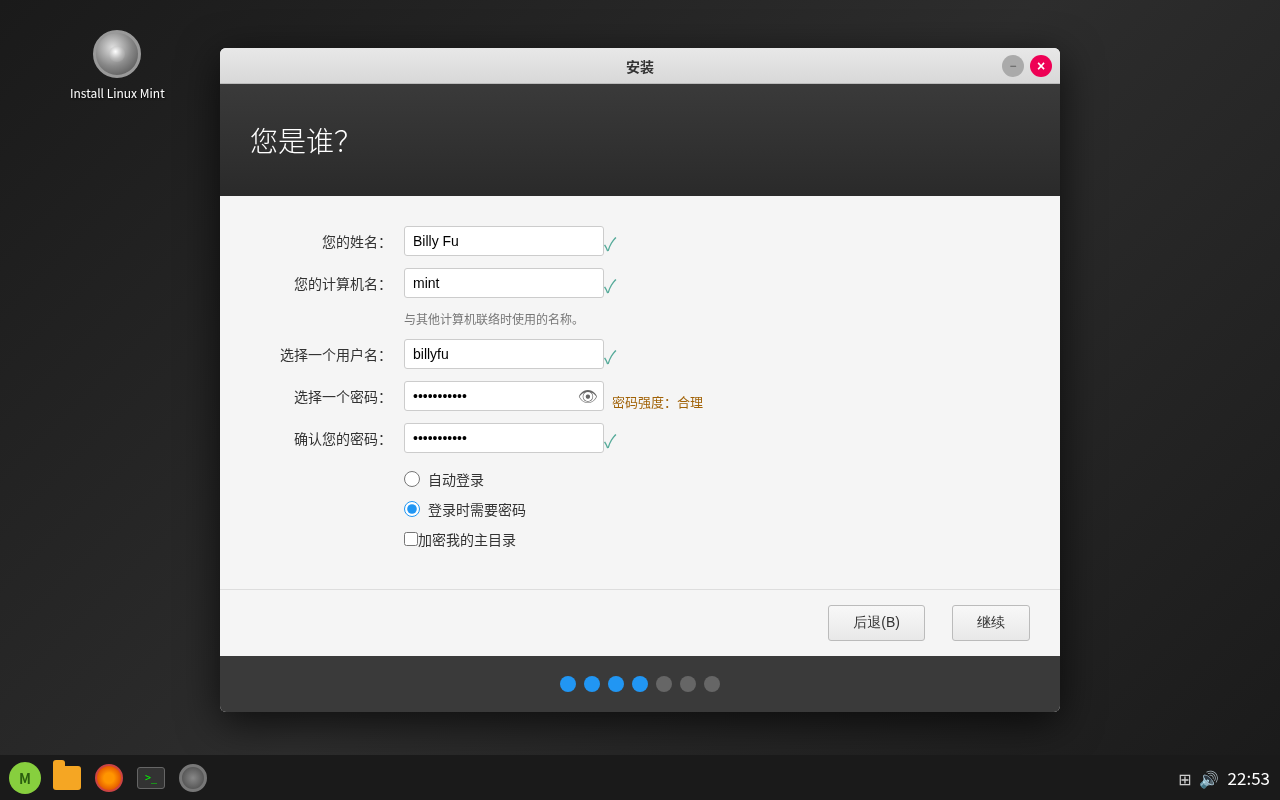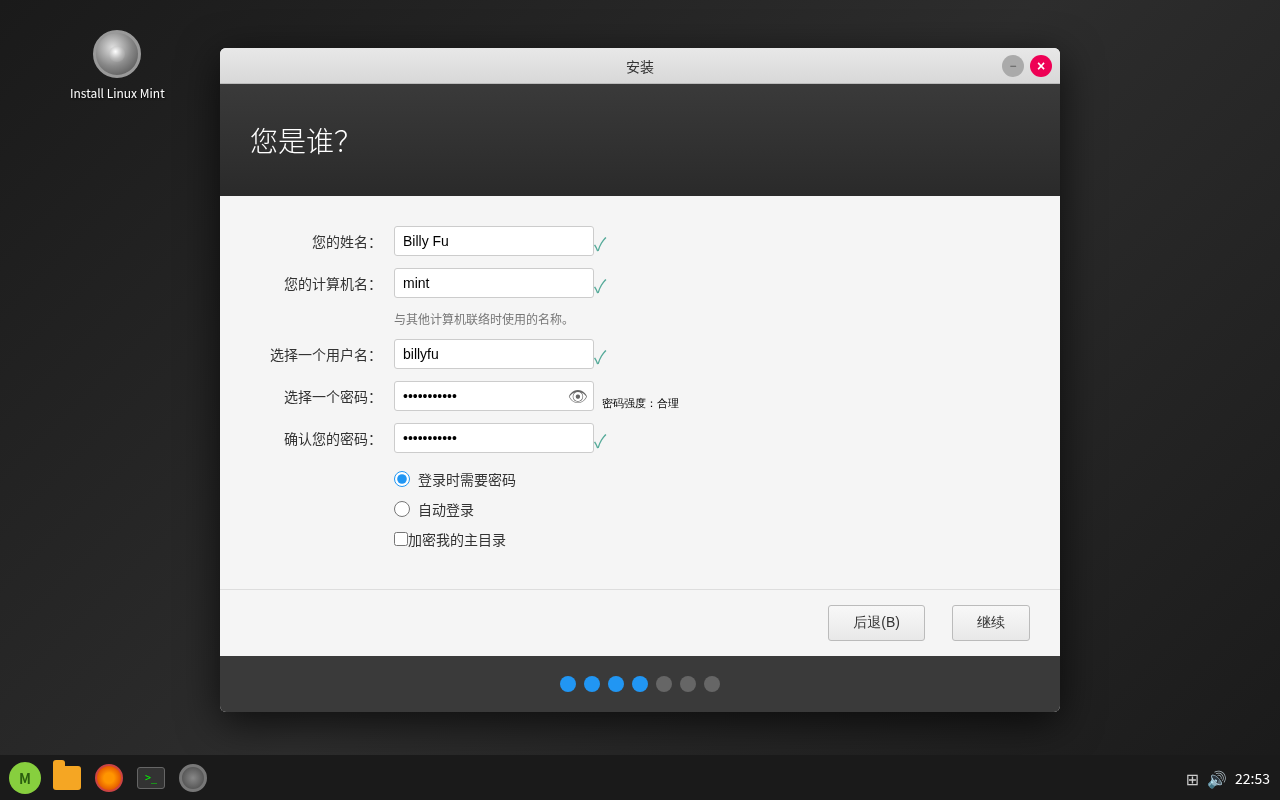--- a/index.html
+++ b/index.html
@@ -169,21 +169,21 @@
       font-size: 16px;
     }
 
     .volume-icon {
       color: #ccc;
       font-size: 16px;
     }
 
     .clock {
       color: white;
-      font-size: 14px;
+      font-size: 17px;
     }
 
     
     .modal-overlay {
       position: absolute;
       top: 0;
       left: 0;
       width: 100%;
       height: 100%;
       display: flex;
@@ -210,21 +210,21 @@
       display: flex;
       align-items: center;
       justify-content: center;
       position: relative;
       border-bottom: 1px solid #bbb;
     }
 
     .titlebar-title {
       font-size: 14px;
       color: #333;
-      font-weight: normal;
+      font-weight: bold;
     }
 
     .titlebar-controls {
       position: absolute;
       right: 8px;
       display: flex;
       align-items: center;
       gap: 6px;
     }
 
@@ -260,21 +260,21 @@
 
     .window-title {
       font-size: 28px;
       color: white;
       font-weight: 300;
     }
 
     
     .window-content {
       background: #f5f5f5;
-      padding: 30px 32px;
+      padding: 30px 42px;
     }
 
     
     .form-row {
       display: flex;
       align-items: center;
       margin-bottom: 12px;
     }
 
     .form-label {
@@ -331,23 +331,22 @@
       background: none;
       border: none;
       cursor: pointer;
       color: #666;
       font-size: 16px;
       padding: 0;
     }
 
     .password-strength {
       margin-left: 8px;
-      color: #000000;
-      font-size: 11px;
-      font-family: Liberation Mono, monospace;
+      color: #a16207;
+      font-size: 13px;
     }
 
     
     .radio-group {
       margin-left: 142px;
       margin-top: 16px;
     }
 
     .radio-row {
       display: flex;
@@ -497,26 +496,26 @@
         <div class="form-row">
           <label class="form-label">确认您的密码：</label>
           <div class="form-input-wrapper">
             <input class="form-input" type="password" value="password123" style="">
             <span class="check-icon">✓</span>
           </div>
         </div>
 
         <div class="radio-group">
           <div class="radio-row">
+            <input type="radio" name="login" id="autologin" style="">
+            <label for="autologin">自动登录</label>
+          </div>
+          <div class="radio-row">
             <input type="radio" name="login" id="requirepwd" checked="" style="">
             <label for="requirepwd">登录时需要密码</label>
-          </div>
-          <div class="radio-row">
-            <input type="radio" name="login" id="autologin" style="">
-            <label for="autologin">自动登录</label>
           </div>
           <div class="checkbox-row">
             <input type="checkbox" id="encrypt" style="">
             <label for="encrypt">加密我的主目录</label>
           </div>
         </div>
 
       </div>
 
       <div class="window-footer">

